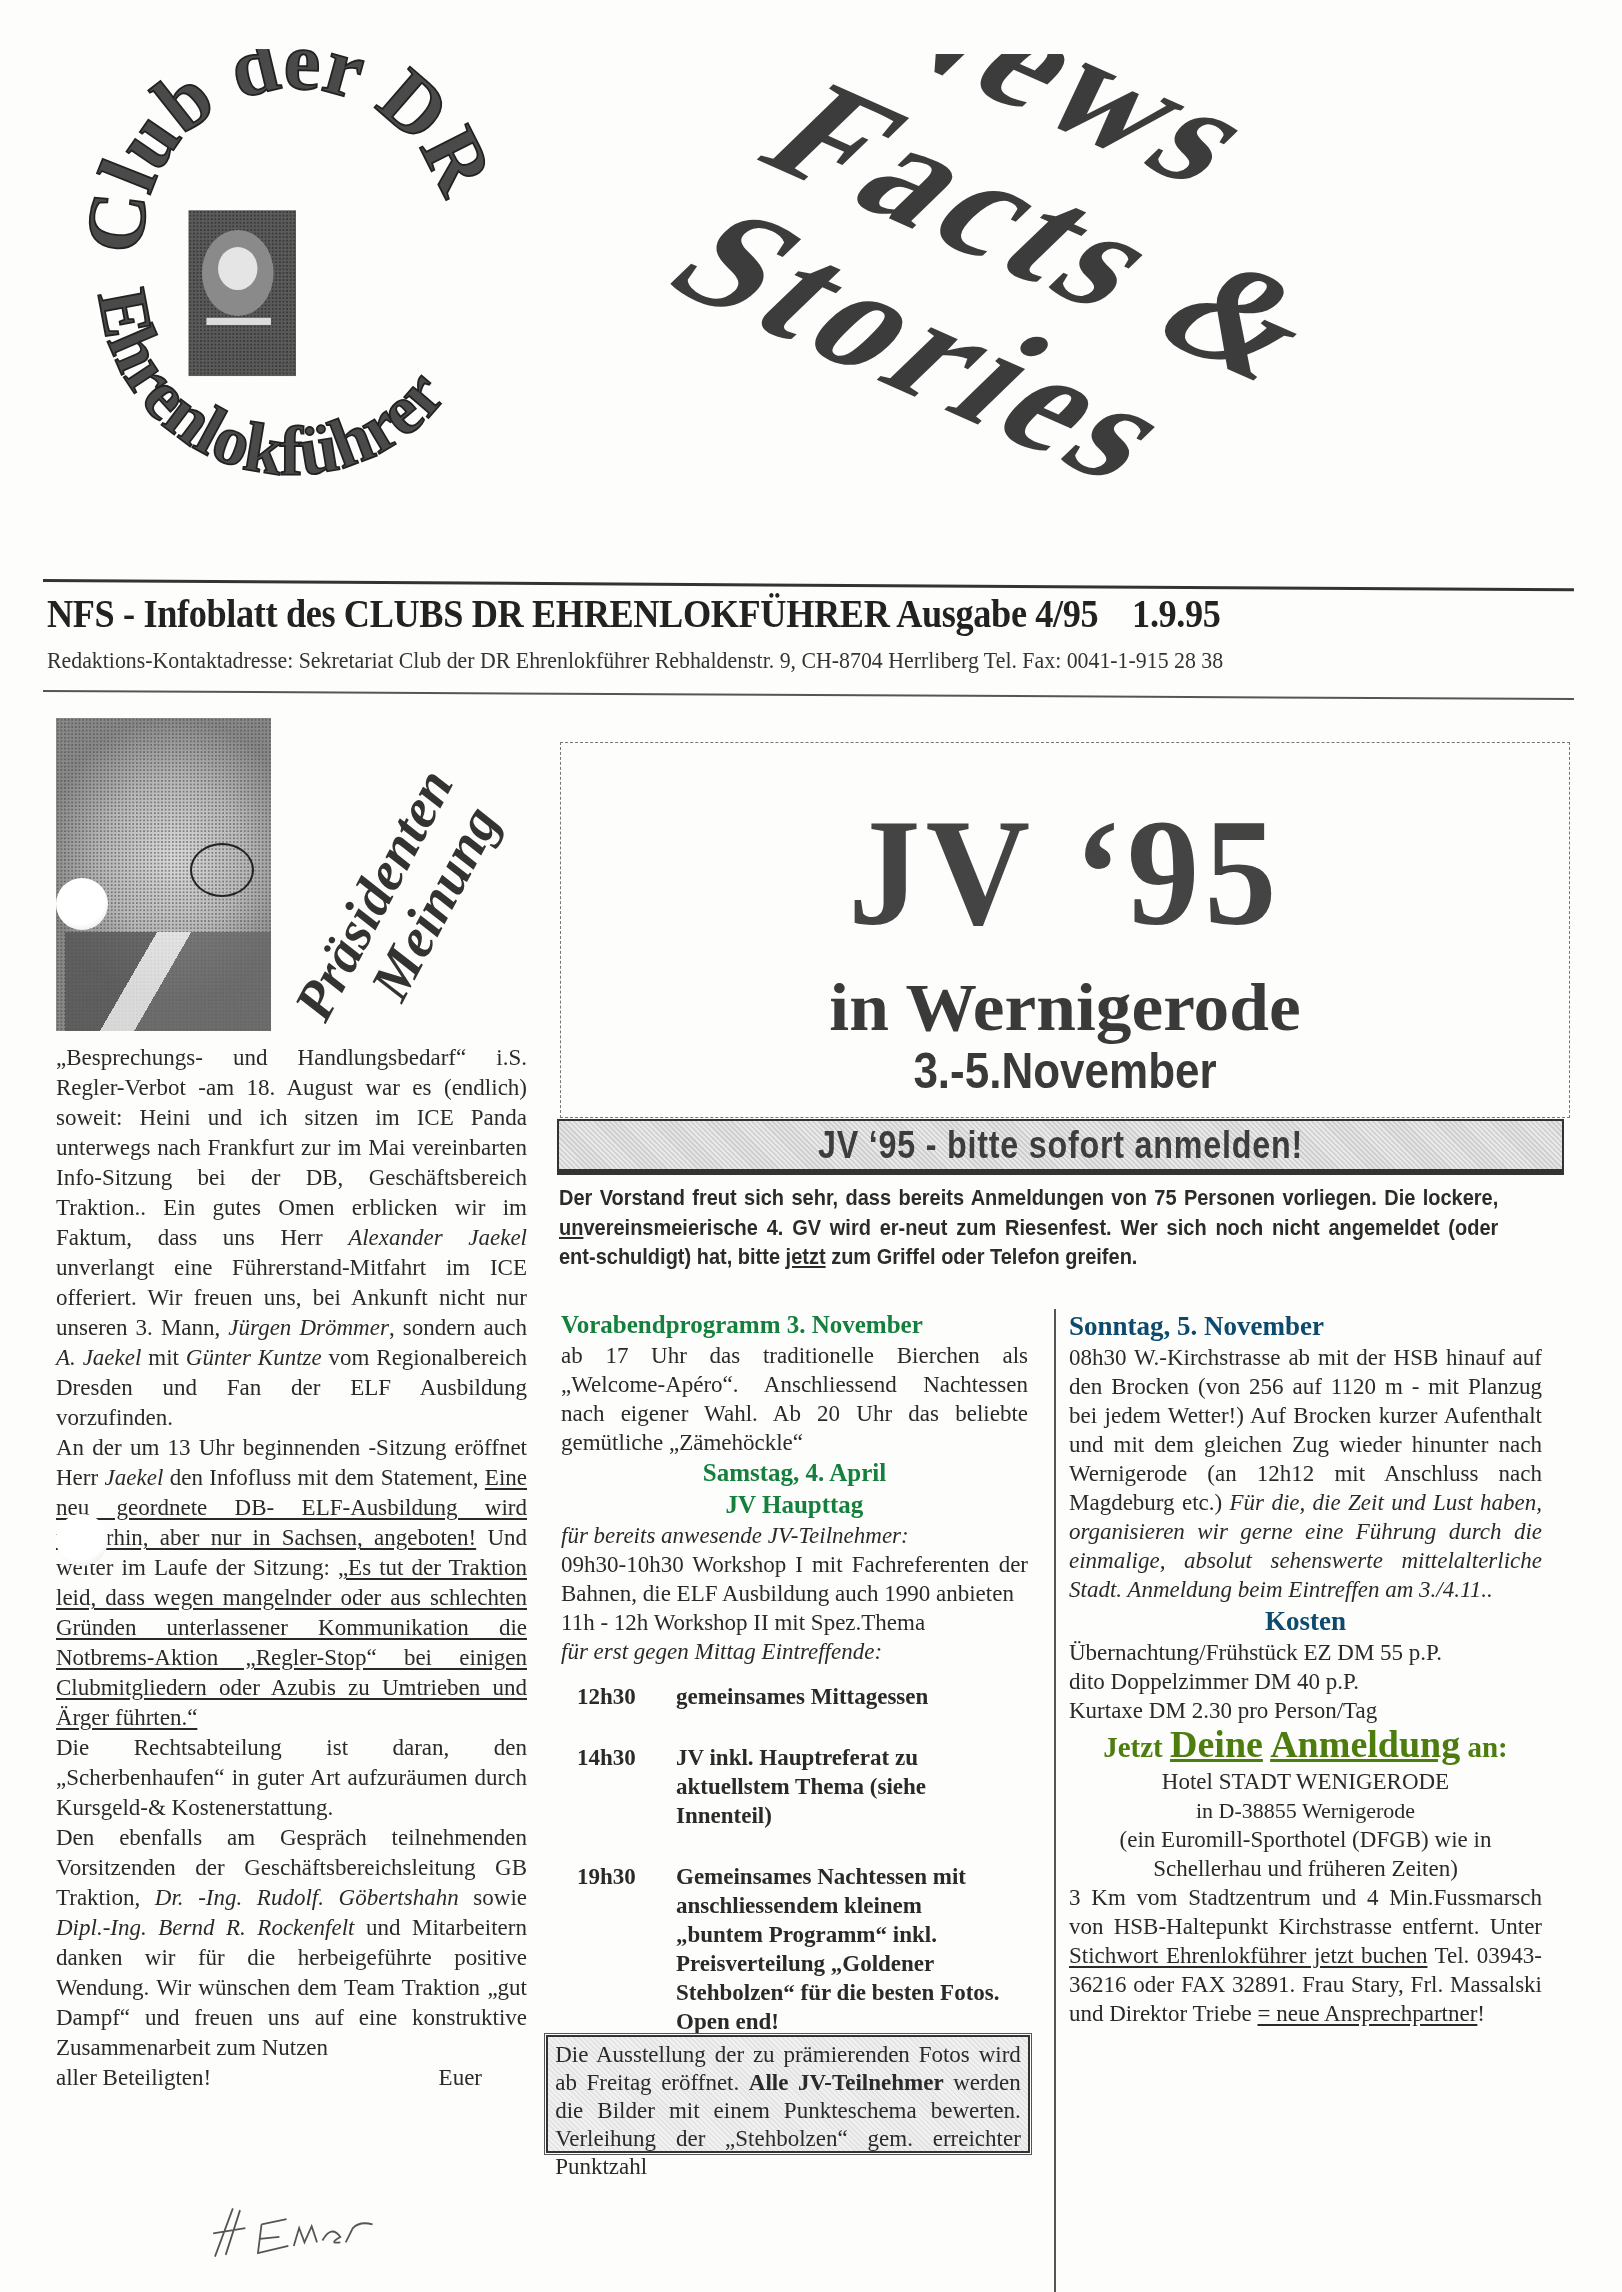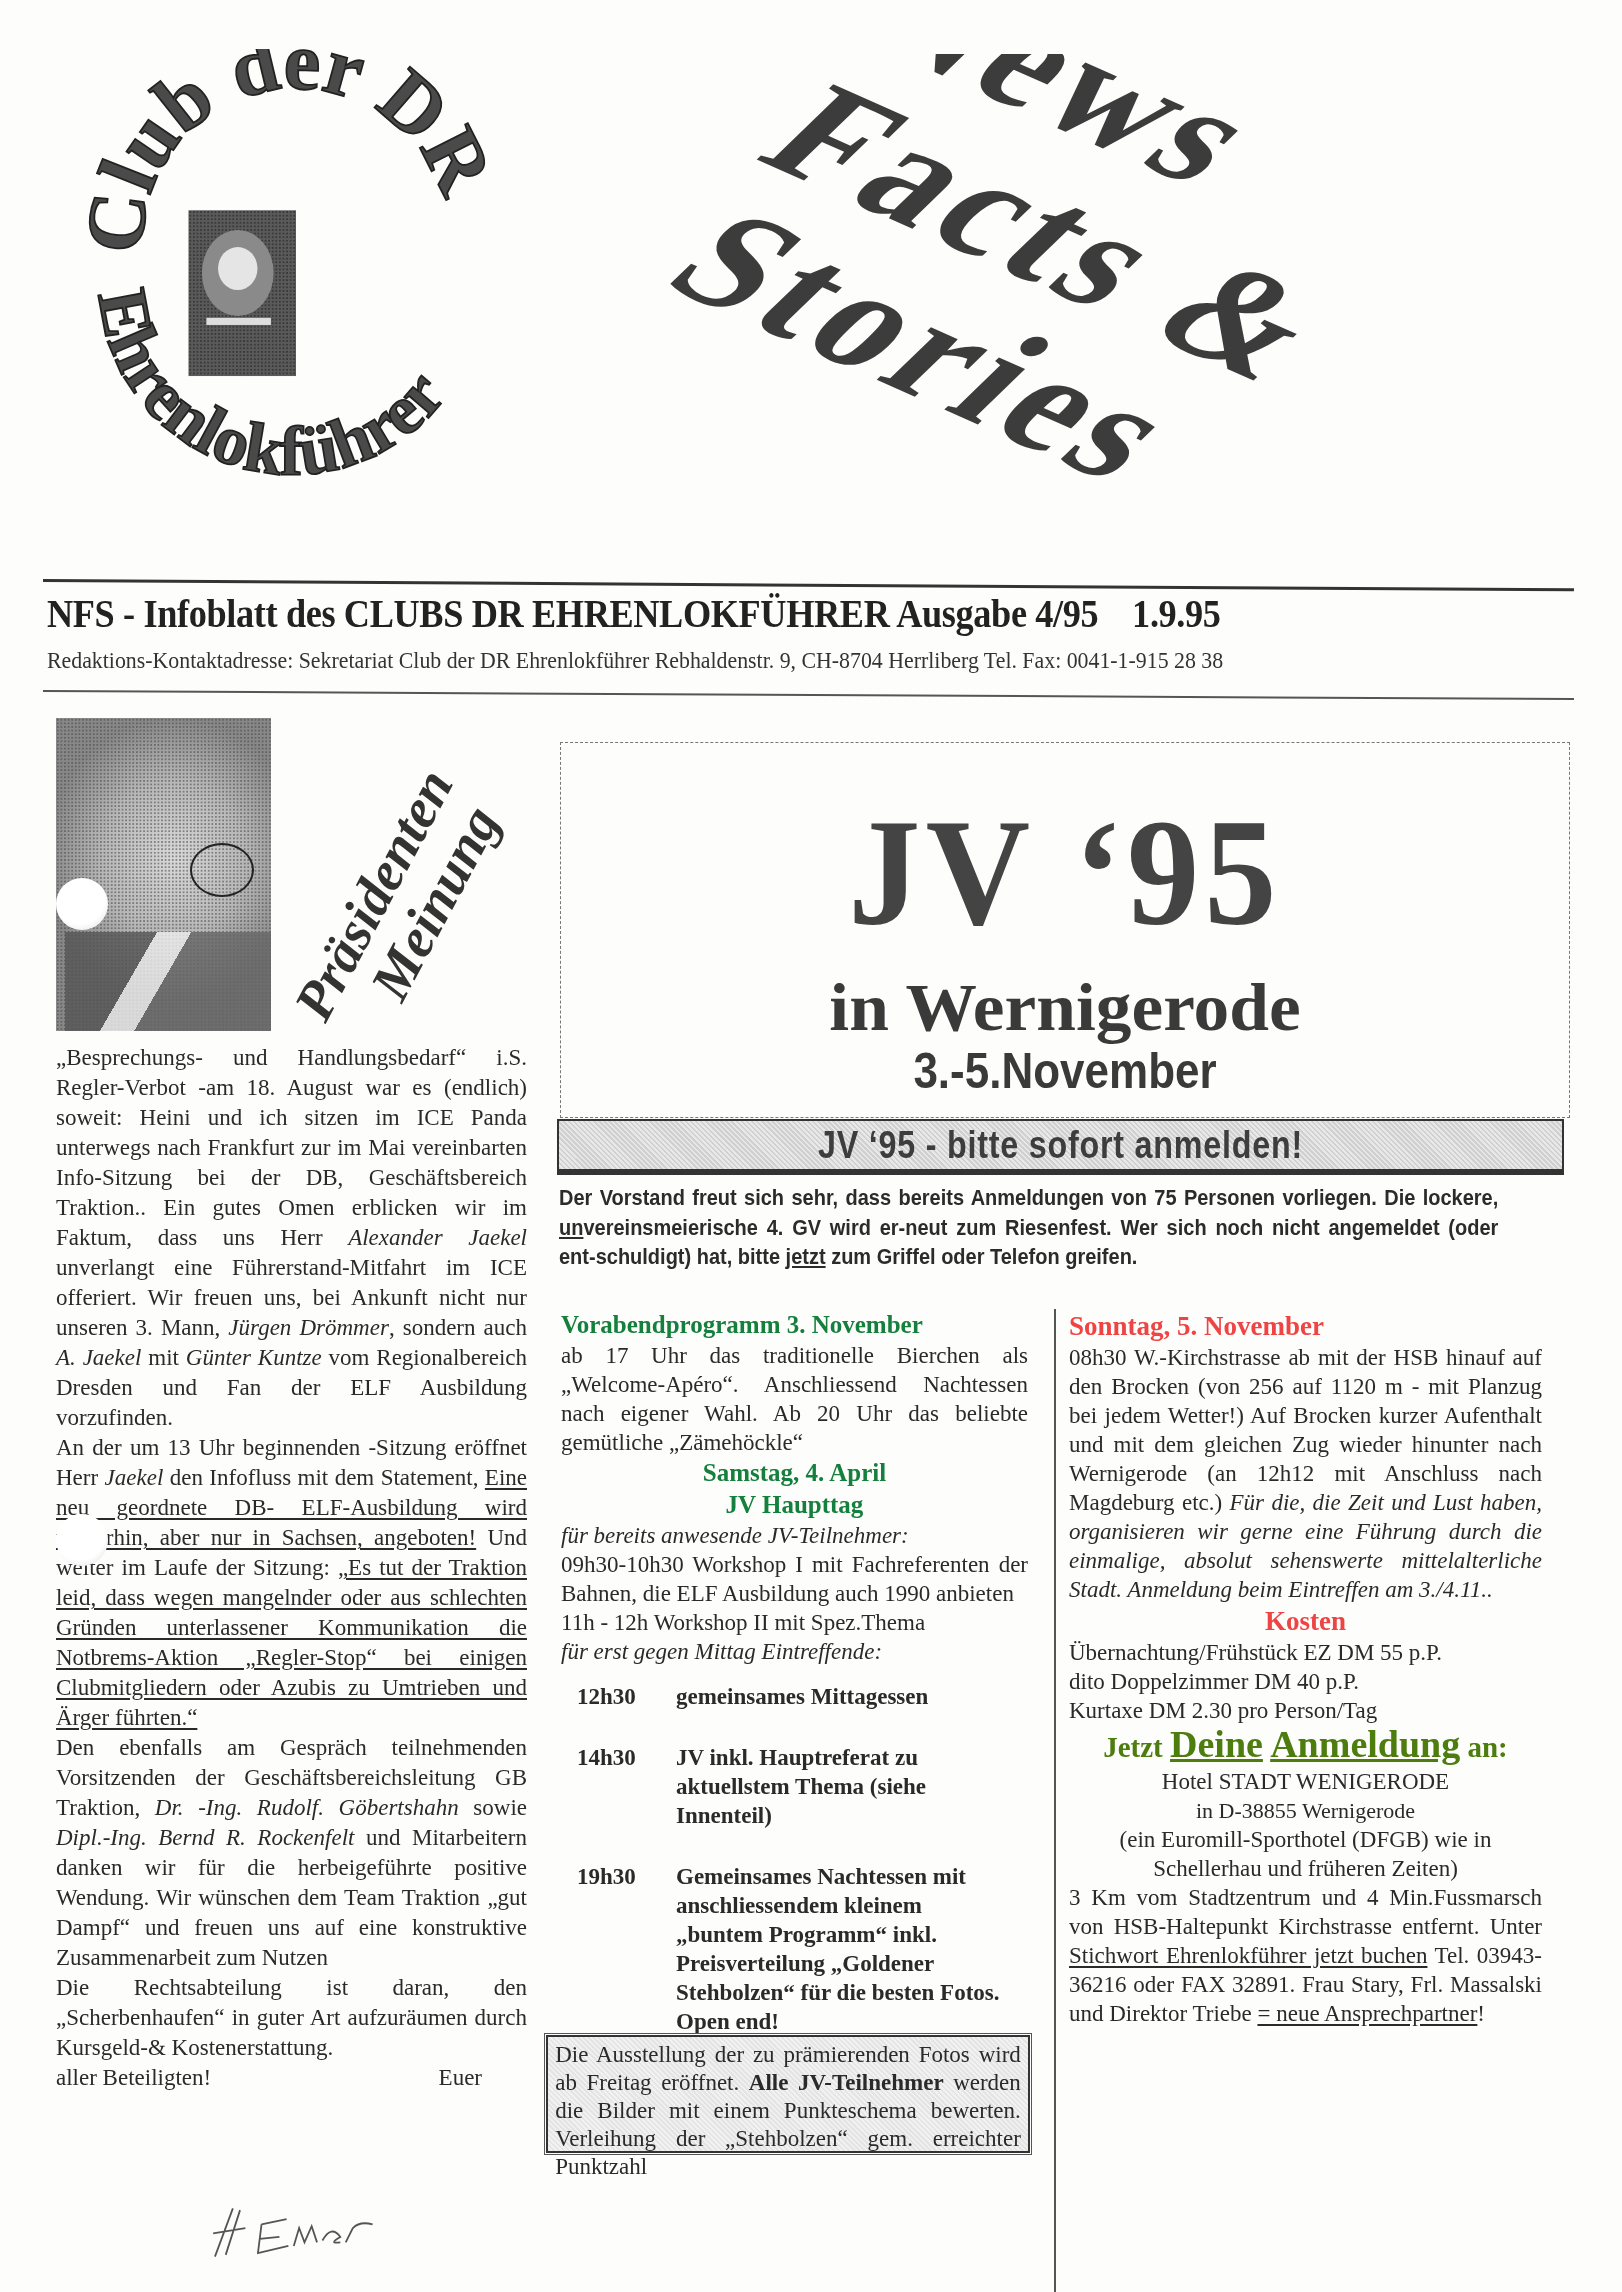--- a/index.html
+++ b/index.html
@@ -84,21 +84,21 @@
 
   .foto-box { position: absolute; left: 546px; top: 2035px; width: 484px; height: 118px;
     border: 2.7px double #333; outline: 0.9px solid #555; outline-offset: 1.8px;
     background: repeating-linear-gradient(45deg, #e4e4e4 0 1.8px, #f1f1f1 1.8px 3.6px);
     font-size: 23px; line-height: 28px; padding: 3.6px 7.2px; text-align: justify; color: #2a2a2a; }
   .foto-box b { font-weight: bold; }
 
   
   .vline { position: absolute; left: 1054px; top: 1309px; width: 1.8px; height: 983px; background: #555; }
   .right { position: absolute; left: 1069px; top: 1309px; width: 473px; font-size: 23px; line-height: 29px; color: #2a2a2a; }
-  .right h3 { font-weight: bold; font-size: 27px; line-height: 34px; color: #ef4444; }
+  .right h3 { font-weight: bold; font-size: 27px; line-height: 34px; color: #0c4a6e; }
   .right h3.center { text-align: center; }
   .right p { text-align: justify; margin: 0; }
   .right .it { font-style: italic; }
   .right .center { text-align: center; }
   .right .small { font-size: 22px; }
   .anmeldung { font-weight: bold; font-size: 29px; line-height: 39px; text-align: center; color: #4d7c0f; }
   .anmeldung .big { font-size: 38px; text-decoration: underline; }
   .right u { text-underline-offset: 2.7px; }
 </style>
 </head>
@@ -161,24 +161,24 @@
   </svg>
 </div>
 
 <div class="left-text">
   <p>
     <span>„Besprechungs- und Handlungsbedarf“ i.S. Regler-Verbot -am 18. August war es (endlich) soweit: Heini und ich sitzen im ICE Panda unterwegs nach Frankfurt zur im Mai vereinbarten Info-Sitzung bei der DB, Geschäftsbereich Traktion.. Ein gutes Omen erblicken wir im Faktum, dass uns Herr </span><i>Alexander Jaekel</i><span> unverlangt eine Führerstand-Mitfahrt im ICE offeriert. Wir freuen uns, bei Ankunft nicht nur unseren 3. Mann, </span><i>Jürgen Drömmer</i><span>, sondern auch </span><i>A. Jaekel</i><span> mit </span><i>Günter Kuntze</i><span> vom Regionalbereich Dresden und Fan der ELF Ausbildung vorzufinden.</span>
   </p>
   <p>
     <span>An der um 13 Uhr beginnenden -Sitzung eröffnet Herr </span><i>Jaekel</i><span> den Infofluss mit dem Statement, </span><u>Eine neu geordnete DB- ELF-Ausbildung wird weiterhin, aber nur in Sachsen, angeboten!</u><span> Und weiter im Laufe der Sitzung: </span><u>„Es tut der Traktion leid, dass wegen mangelnder oder aus schlechten Gründen unterlassener Kommunikation die Notbrems-Aktion „Regler-Stop“ bei einigen Clubmitgliedern oder Azubis zu Umtrieben und Ärger führten.“</u>
   </p>
+  <p>Die Rechtsabteilung ist daran, den „Scherbenhaufen“ in guter Art aufzuräumen durch Kursgeld-&amp; Kostenerstattung.</p>
   <p>
     <span>Den ebenfalls am Gespräch teilnehmenden Vorsitzenden der Geschäftsbereichsleitung GB Traktion, </span><i>Dr. -Ing. Rudolf. Göbertshahn</i><span> sowie </span><i>Dipl.-Ing. Bernd R. Rockenfelt</i><span> und Mitarbeitern danken wir für die herbeigeführte positive Wendung. Wir wünschen dem Team Traktion „gut Dampf“ und freuen uns auf eine konstruktive Zusammenarbeit zum Nutzen</span>
   </p>
-  <p>Die Rechtsabteilung ist daran, den „Scherbenhaufen“ in guter Art aufzuräumen durch Kursgeld-&amp; Kostenerstattung.</p>
   <div class="signoff">
     <span>aller Beteiligten!</span>
     <span style="margin-right:45px">Euer</span>
   </div>
 </div>
 <div class="punch-hole two"></div>
 
 <div class="signature">
   <svg viewBox="0 0 220 70">
     <path d="M10 62 L30 8 M22 60 L38 10 M8 36 L44 30 M62 26 L90 20 M62 26 L58 58 L92 50 M60 42 L82 40 M98 50 L104 30 L110 46 L118 28 L124 46 M130 44 Q140 26 150 40 Q136 48 150 46 M156 46 L164 30 Q172 22 186 26" stroke="#555" stroke-width="2" fill="none"></path>

